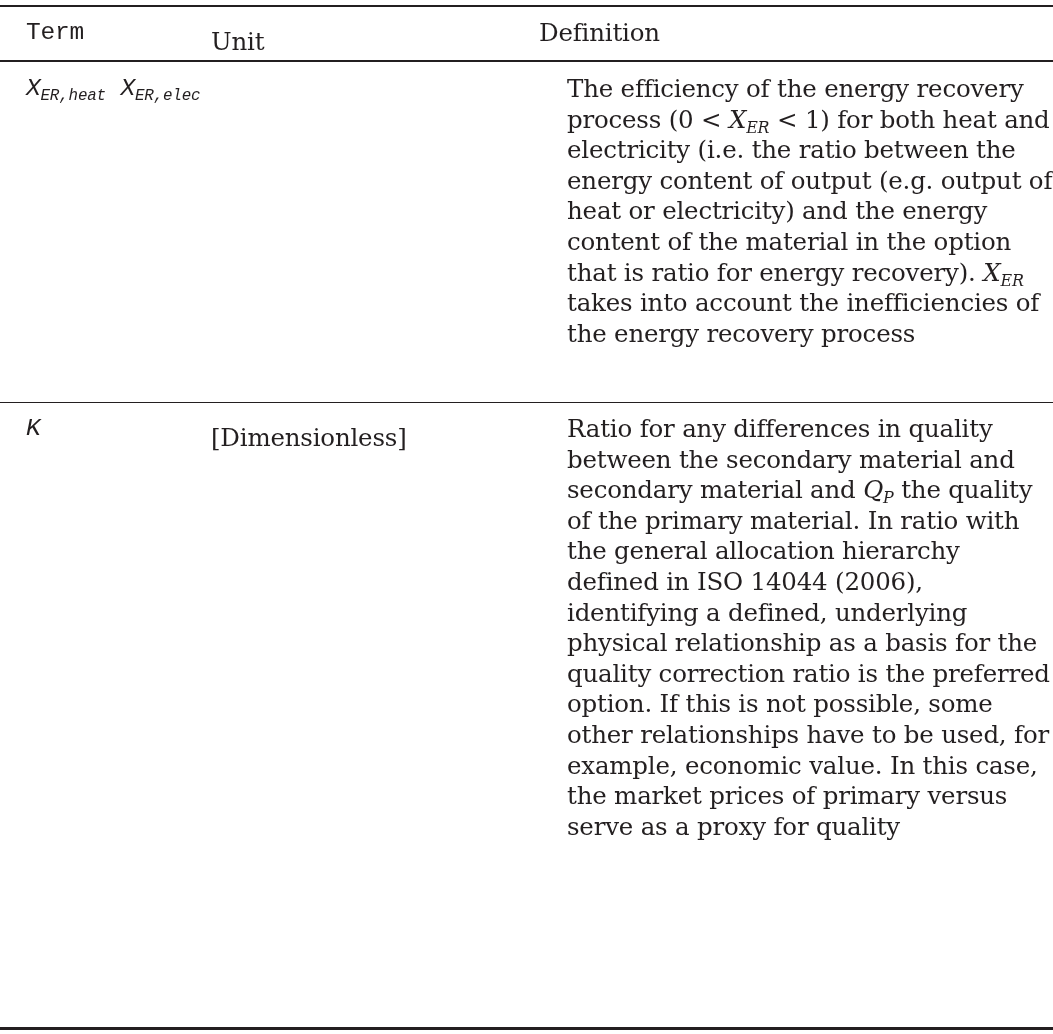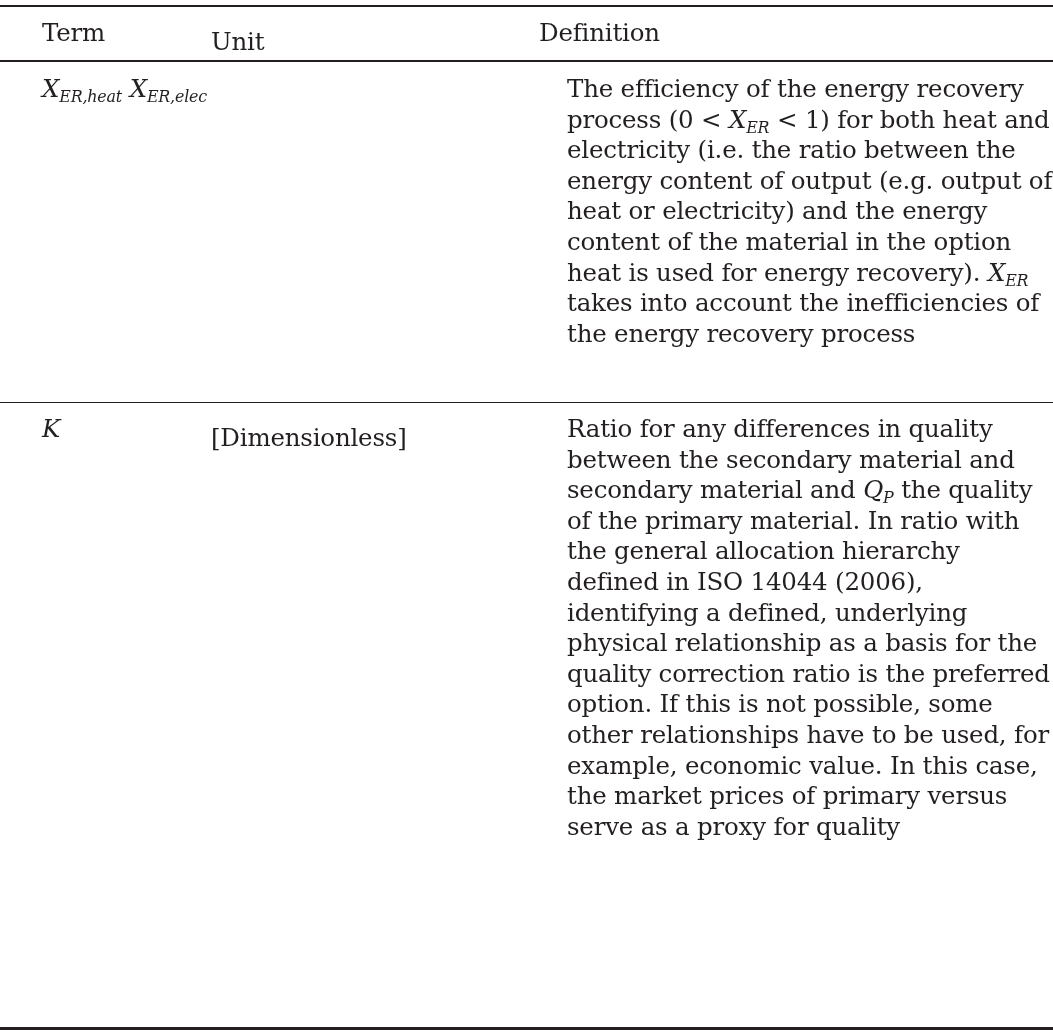--- a/index.html
+++ b/index.html
@@ -7,21 +7,21 @@
     width: 1053px; height: 1034px; overflow: hidden; position: relative;
     font-family: "DejaVu Serif", "Liberation Serif", serif;
     color: #231f20;
   }
   .rule { position: absolute; left: 0; width: 1053px; background: #231f20; }
   .rule.top { top: 5px; height: 2px; }
   .rule.head { top: 60px; height: 2px; }
   .rule.mid { top: 402px; height: 1px; }
   .rule.bottom { top: 1027px; height: 3px; }
   .cell { position: absolute; font-size: 24.5px; line-height: 30.6px; letter-spacing: -0.2px; }
-  .c-term { left: 42px; }
+  .c-term { left: 26px; font-family: Liberation Mono, monospace; }
   .c-unit { left: 211px; margin-top: 9px; }
   .c-def { left: 539px; width: 526px; }
   .hdr { top: 18px; }
   .r1 { top: 74px; }
   .r2 { top: 414px; }
   i { font-style: italic; }
   sub { font-size: 65%; vertical-align: -0.3em; line-height: 0; font-style: italic; }
   .line { display: block; white-space: nowrap; margin-left: 28px; }
 </style>
 </head>
@@ -41,21 +41,21 @@
   <i>X</i><sub>ER,elec</sub>
 </div>
 <div class="cell c-unit r1"></div>
 <div class="cell c-def r1">
   <span class="line">The efficiency of the energy recovery</span>
   <span class="line"><span>process (0 &lt; </span><i>X</i><sub>ER</sub><span> &lt; 1) for both heat and</span></span>
   <span class="line">electricity (i.e. the ratio between the</span>
   <span class="line">energy content of output (e.g. output of</span>
   <span class="line">heat or electricity) and the energy</span>
   <span class="line">content of the material in the option</span>
-  <span class="line"><span>heat is used for energy recovery). </span><i>X</i><sub>ER</sub></span>
+  <span class="line"><span>that is ratio for energy recovery). </span><i>X</i><sub>ER</sub></span>
   <span class="line">takes into account the inefficiencies of</span>
   <span class="line">the energy recovery process</span>
 </div>
 
 <div class="cell c-term r2"><i>K</i></div>
 <div class="cell c-unit r2">[Dimensionless]</div>
 <div class="cell c-def r2">
   <span class="line">Ratio for any differences in quality</span>
   <span class="line">between the secondary material and</span>
   <span class="line"><span>secondary material and </span><i>Q</i><sub>P</sub><span> the quality</span></span>

